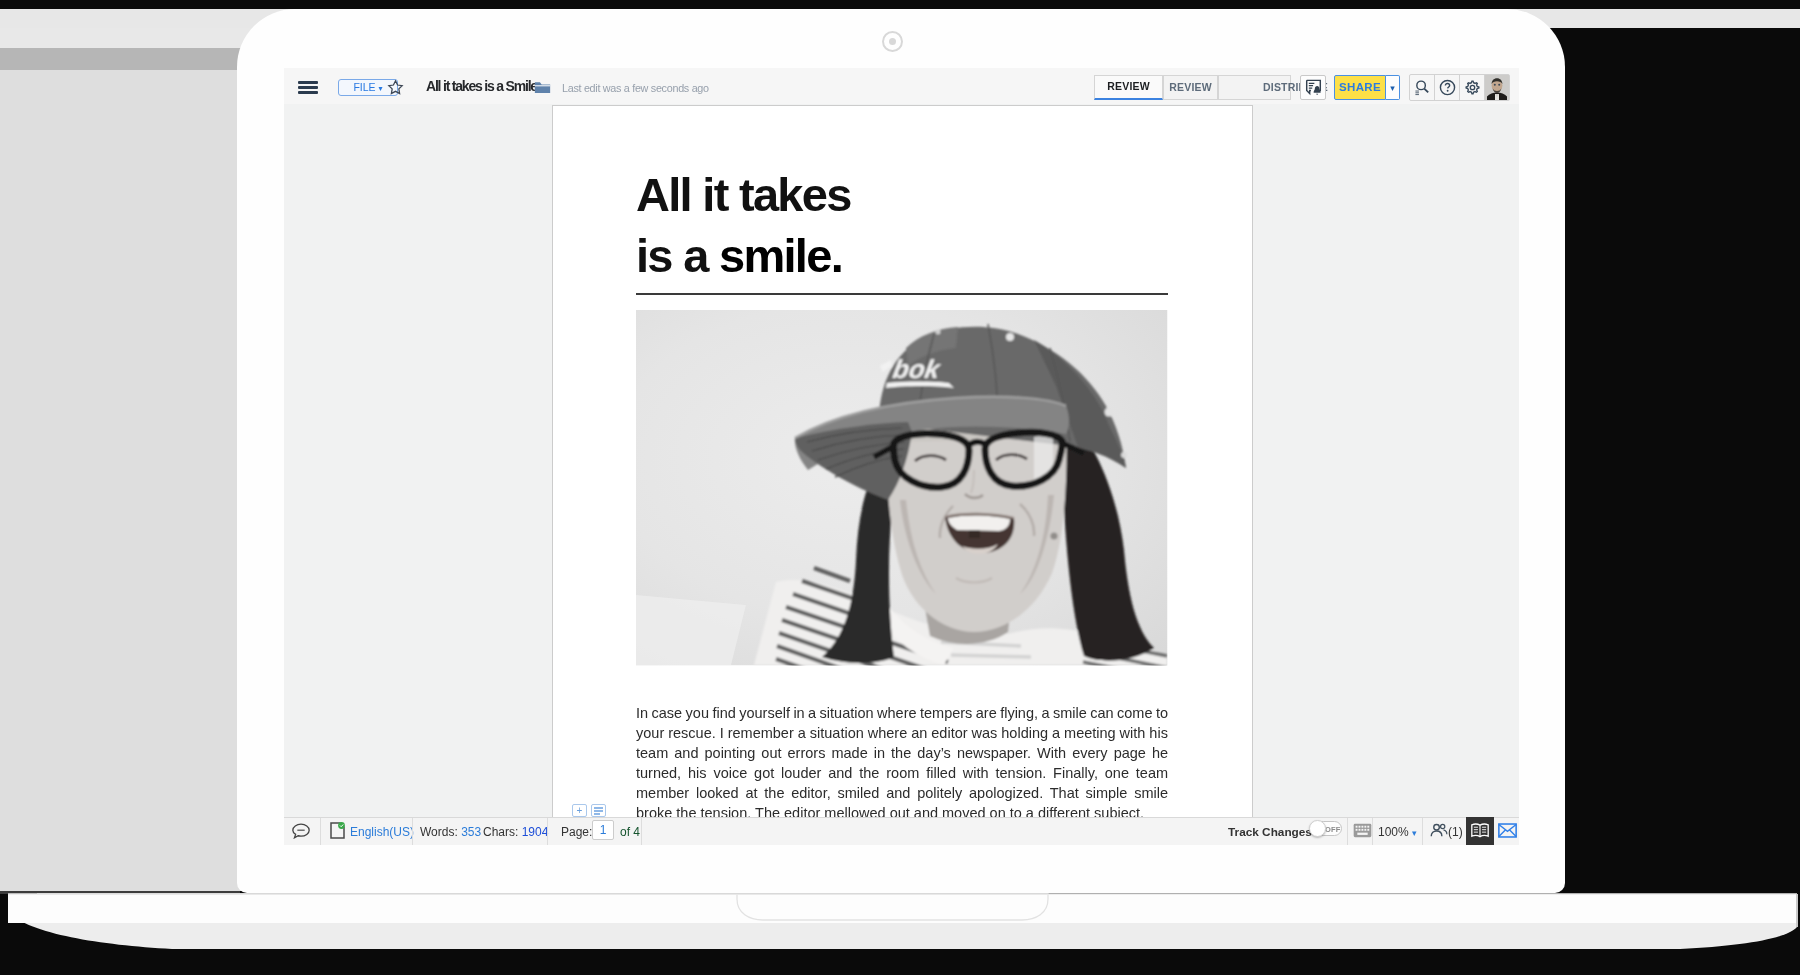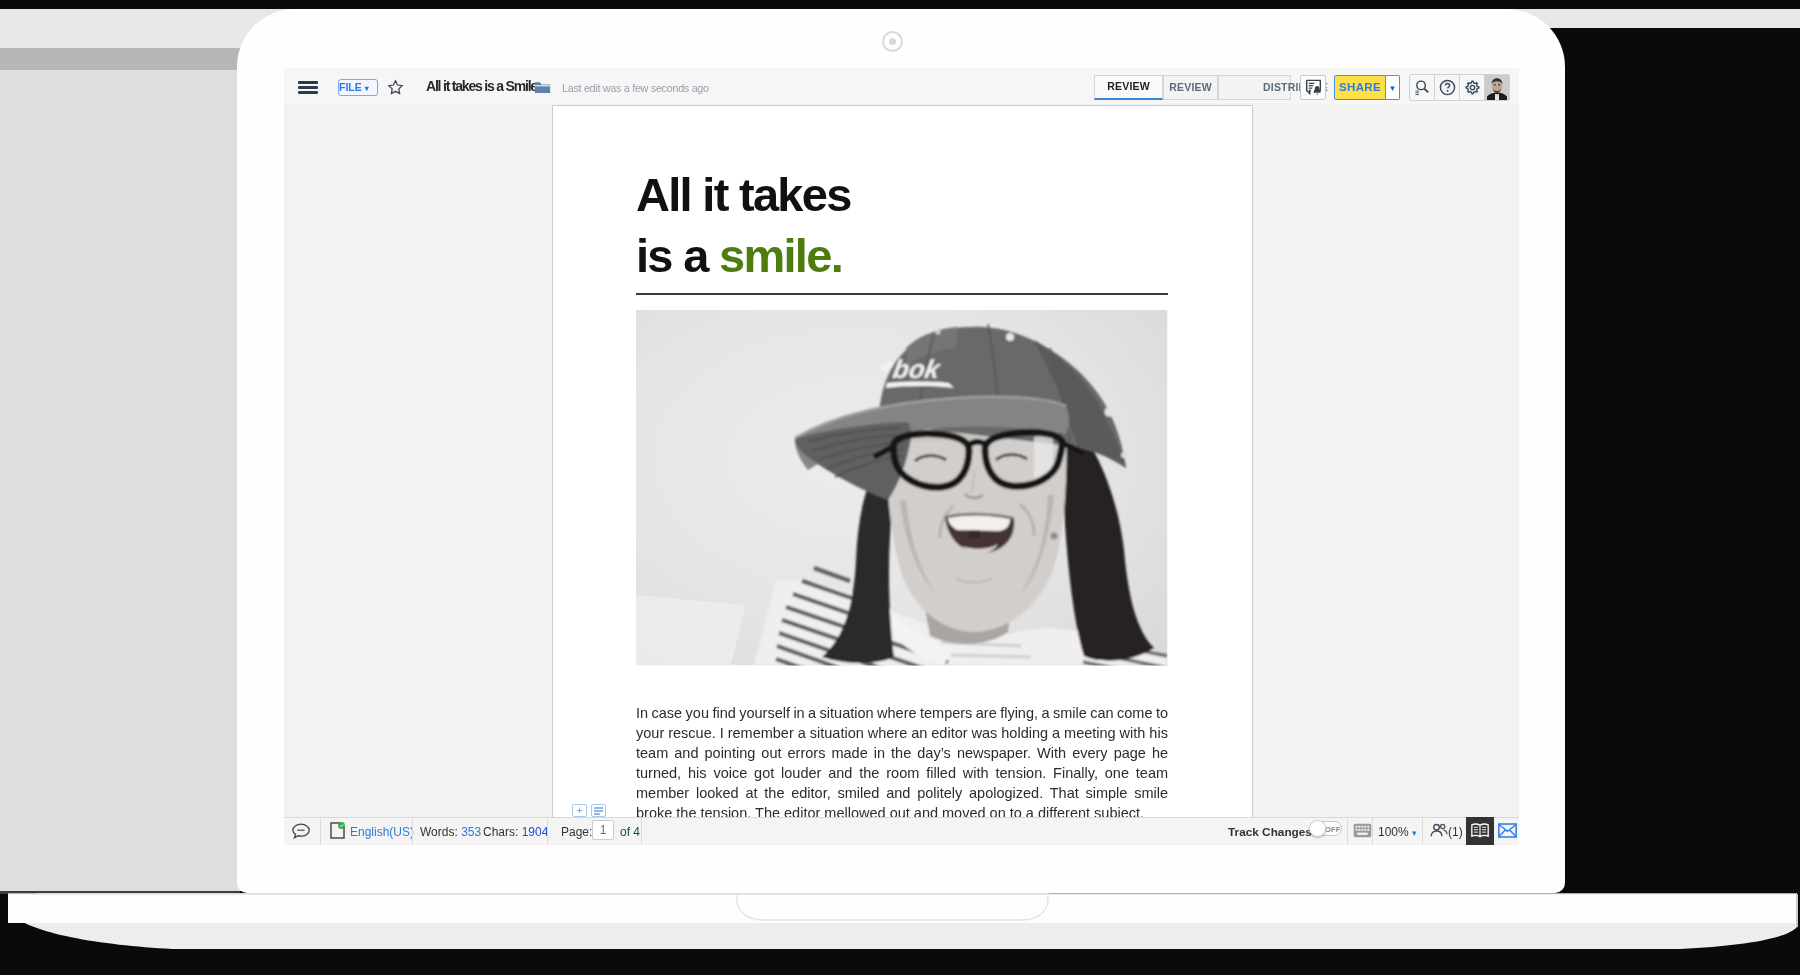--- a/index.html
+++ b/index.html
@@ -31,21 +31,21 @@
   <div class="abs" style="left:889px;top:38px;width:7px;height:7px;background:#d8d8d8;border-radius:50%;"></div>
 
   <div class="abs" style="left:284px;top:68px;width:1235px;height:777px;background:#f1f2f2;overflow:hidden;">
 
     <div class="abs" style="left:0;top:0;width:1235px;height:36px;background:#f6f6f6;"></div>
 
     <div class="abs" style="left:14px;top:13px;width:20px;height:2.6px;background:#2b3b4e;border-radius:1px;"></div>
     <div class="abs" style="left:14px;top:18.2px;width:20px;height:2.6px;background:#2b3b4e;border-radius:1px;"></div>
     <div class="abs" style="left:14px;top:23.4px;width:20px;height:2.6px;background:#2b3b4e;border-radius:1px;"></div>
 
-    <div class="abs" style="left:54px;top:11px;width:40px;height:17px;border:1px solid #7aa9e8;border-radius:3px;background:#f3f7fd;color:#2879e2;font-size:10.5px;font-weight:bold;line-height:15px;">FILE <span style="font-size:8px;">▾</span></div>
+    <div class="abs" style="left:54px;top:11px;width:60px;height:17px;border:1px solid #7aa9e8;border-radius:3px;background:#f3f7fd;color:#2879e2;font-size:10.5px;font-weight:normal;line-height:15px;text-align:center;">FILE <span style="font-size:8px;">▾</span></div>
 
     <svg class="abs" style="left:103px;top:11px;" width="17" height="17" viewBox="0 0 24 24">
         <path d="M12 2.6l2.9 5.9 6.5.9-4.7 4.6 1.1 6.5L12 17.4l-5.8 3.1 1.1-6.5L2.6 9.4l6.5-.9z" fill="none" stroke="#3c4654" stroke-width="1.8"></path>
       </svg>
 
     <div class="abs" style="left:126px;top:10px;font-size:14px;line-height:17px;letter-spacing:-1.2px;font-weight:bold;color:#26282b;margin-left:16px;">All it takes is a Smile</div>
 
     <svg class="abs" style="left:250px;top:12px;" width="17" height="15" viewBox="0 0 20 17">
         <path d="M1,3 L1,15 L19,15 L19,5 L9,5 L7,2.2 L1,2.2 Z" fill="#5f82ab"></path>
         <path d="M1,6.5 L19,6.5" stroke="#fff" stroke-width="1.2"></path>
@@ -95,21 +95,21 @@
       <ellipse cx="12" cy="10.5" rx="5.4" ry="6.4" fill="#c2a78f"></ellipse>
       <path d="M6.6,9 C6.6,5.5 8.8,3.2 12,3.2 C15.2,3.2 17.4,5.5 17.4,9 C16.5,7.2 14.5,6.2 12,6.2 C9.5,6.2 7.5,7.2 6.6,9 Z" fill="#32302c"></path>
       <path d="M7.6,13.5 C8.3,16.2 10,18 12,18 C14,18 15.7,16.2 16.4,13.5 C15.4,15.2 13.8,16 12,16 C10.2,16 8.6,15.2 7.6,13.5 Z" fill="#443e38"></path>
       <circle cx="9.8" cy="9.8" r="1" fill="#3e4a56"></circle>
       <circle cx="14.2" cy="9.8" r="1" fill="#3e4a56"></circle>
     </svg>
 
     <div class="abs" style="left:268px;top:37px;width:701px;height:712px;background:#fff;border:1px solid #ccc;border-bottom:none;"></div>
 
     <div class="abs" style="left:352px;top:103px;width:531px;font-weight:bold;color:#111;font-size:47px;line-height:47px;letter-spacing:-1.7px;">All it takes</div>
-    <div class="abs" style="left:352px;top:164px;width:531px;font-weight:bold;color:#111;font-size:47px;line-height:47px;letter-spacing:-1.7px;">is a <span style="color:#4d7c0f;margin-top:14px;">smile.</span></div>
+    <div class="abs" style="left:352px;top:164px;width:531px;font-weight:bold;color:#111;font-size:47px;line-height:47px;letter-spacing:-1.7px;">is a <span style="color:#000000;margin-top:14px;">smile.</span></div>
     <div class="abs" style="left:352px;top:225px;width:531.5px;height:2px;background:#3a3a3a;"></div>
 
     <svg class="abs" style="left:352px;top:242px;" width="531.5" height="355.5" viewBox="0 0 531.5 355.5">
       <defs>
         <radialGradient id="pbg" cx="40%" cy="42%" r="80%">
           <stop offset="0%" stop-color="#ececec"></stop>
           <stop offset="55%" stop-color="#e5e5e5"></stop>
           <stop offset="100%" stop-color="#d9d9d9"></stop>
         </radialGradient>
         <clipPath id="ph">

